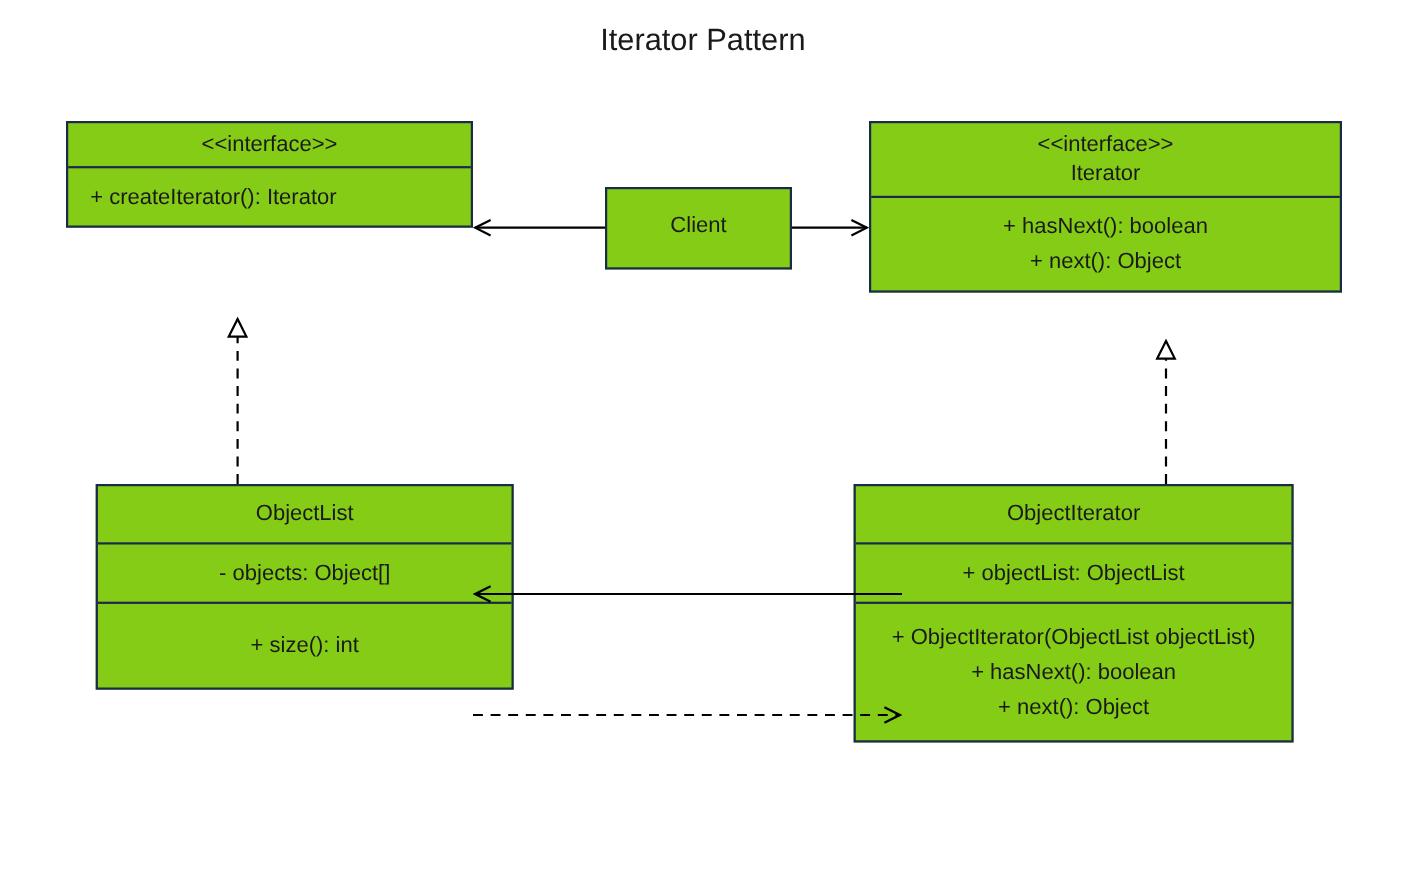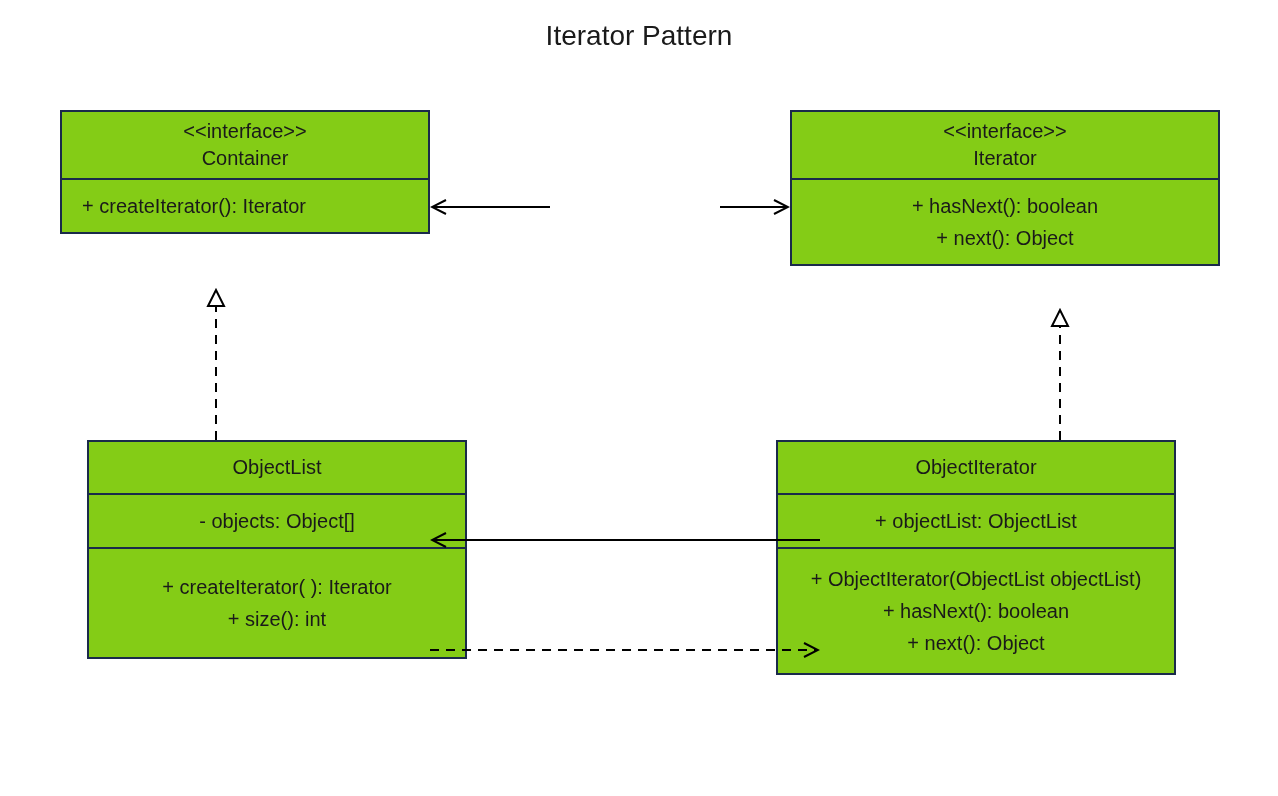--- a/index.html
+++ b/index.html
@@ -62,48 +62,49 @@
 </style>
 </head>
 <body>
 
 <div class="canvas">
   <div class="title">Iterator Pattern</div>
 
   <div class="box" style="left:60px; top:110px; width:370px;">
     <div class="comp">
       <span class="row">&lt;&lt;interface&gt;&gt;</span>
-      <span class="row">Container</span>
     </div>
     <div class="comp last member" style="text-align:left; padding-left:20px;">
       <span class="row">+  createIterator(): Iterator</span>
     </div>
   </div>
 
   <div class="box" style="left:790px; top:110px; width:430px;">
     <div class="comp">
       <span class="row">&lt;&lt;interface&gt;&gt;</span>
       <span class="row">Iterator</span>
     </div>
     <div class="comp last member">
       <span class="row">+   hasNext(): boolean</span>
       <span class="row">+   next(): Object</span>
     </div>
   </div>
 
+  <div class="box" style="left:550px; top:170px; width:170px; height:75px;">
+    <div class="client-label">Client</div>
+  </div>
 
   <div class="box" style="left:50px; top:440px; width:380px;margin-left:37px;">
     <div class="comp" style="padding:12px;">
       <span class="row">ObjectList</span>
     </div>
     <div class="comp member">
       <span class="row">-  objects: Object[]</span>
     </div>
     <div class="comp last member" style="padding-top:22px; padding-bottom:22px;">
-      <span class="row">+   createIterator( ): Iterator</span>
       <span class="row">+   size(): int</span>
     </div>
   </div>
 
   <div class="box" style="left:776px; top:440px; width:400px;">
     <div class="comp" style="padding:12px;">
       <span class="row">ObjectIterator</span>
     </div>
     <div class="comp member">
       <span class="row">+   objectList: ObjectList</span>

